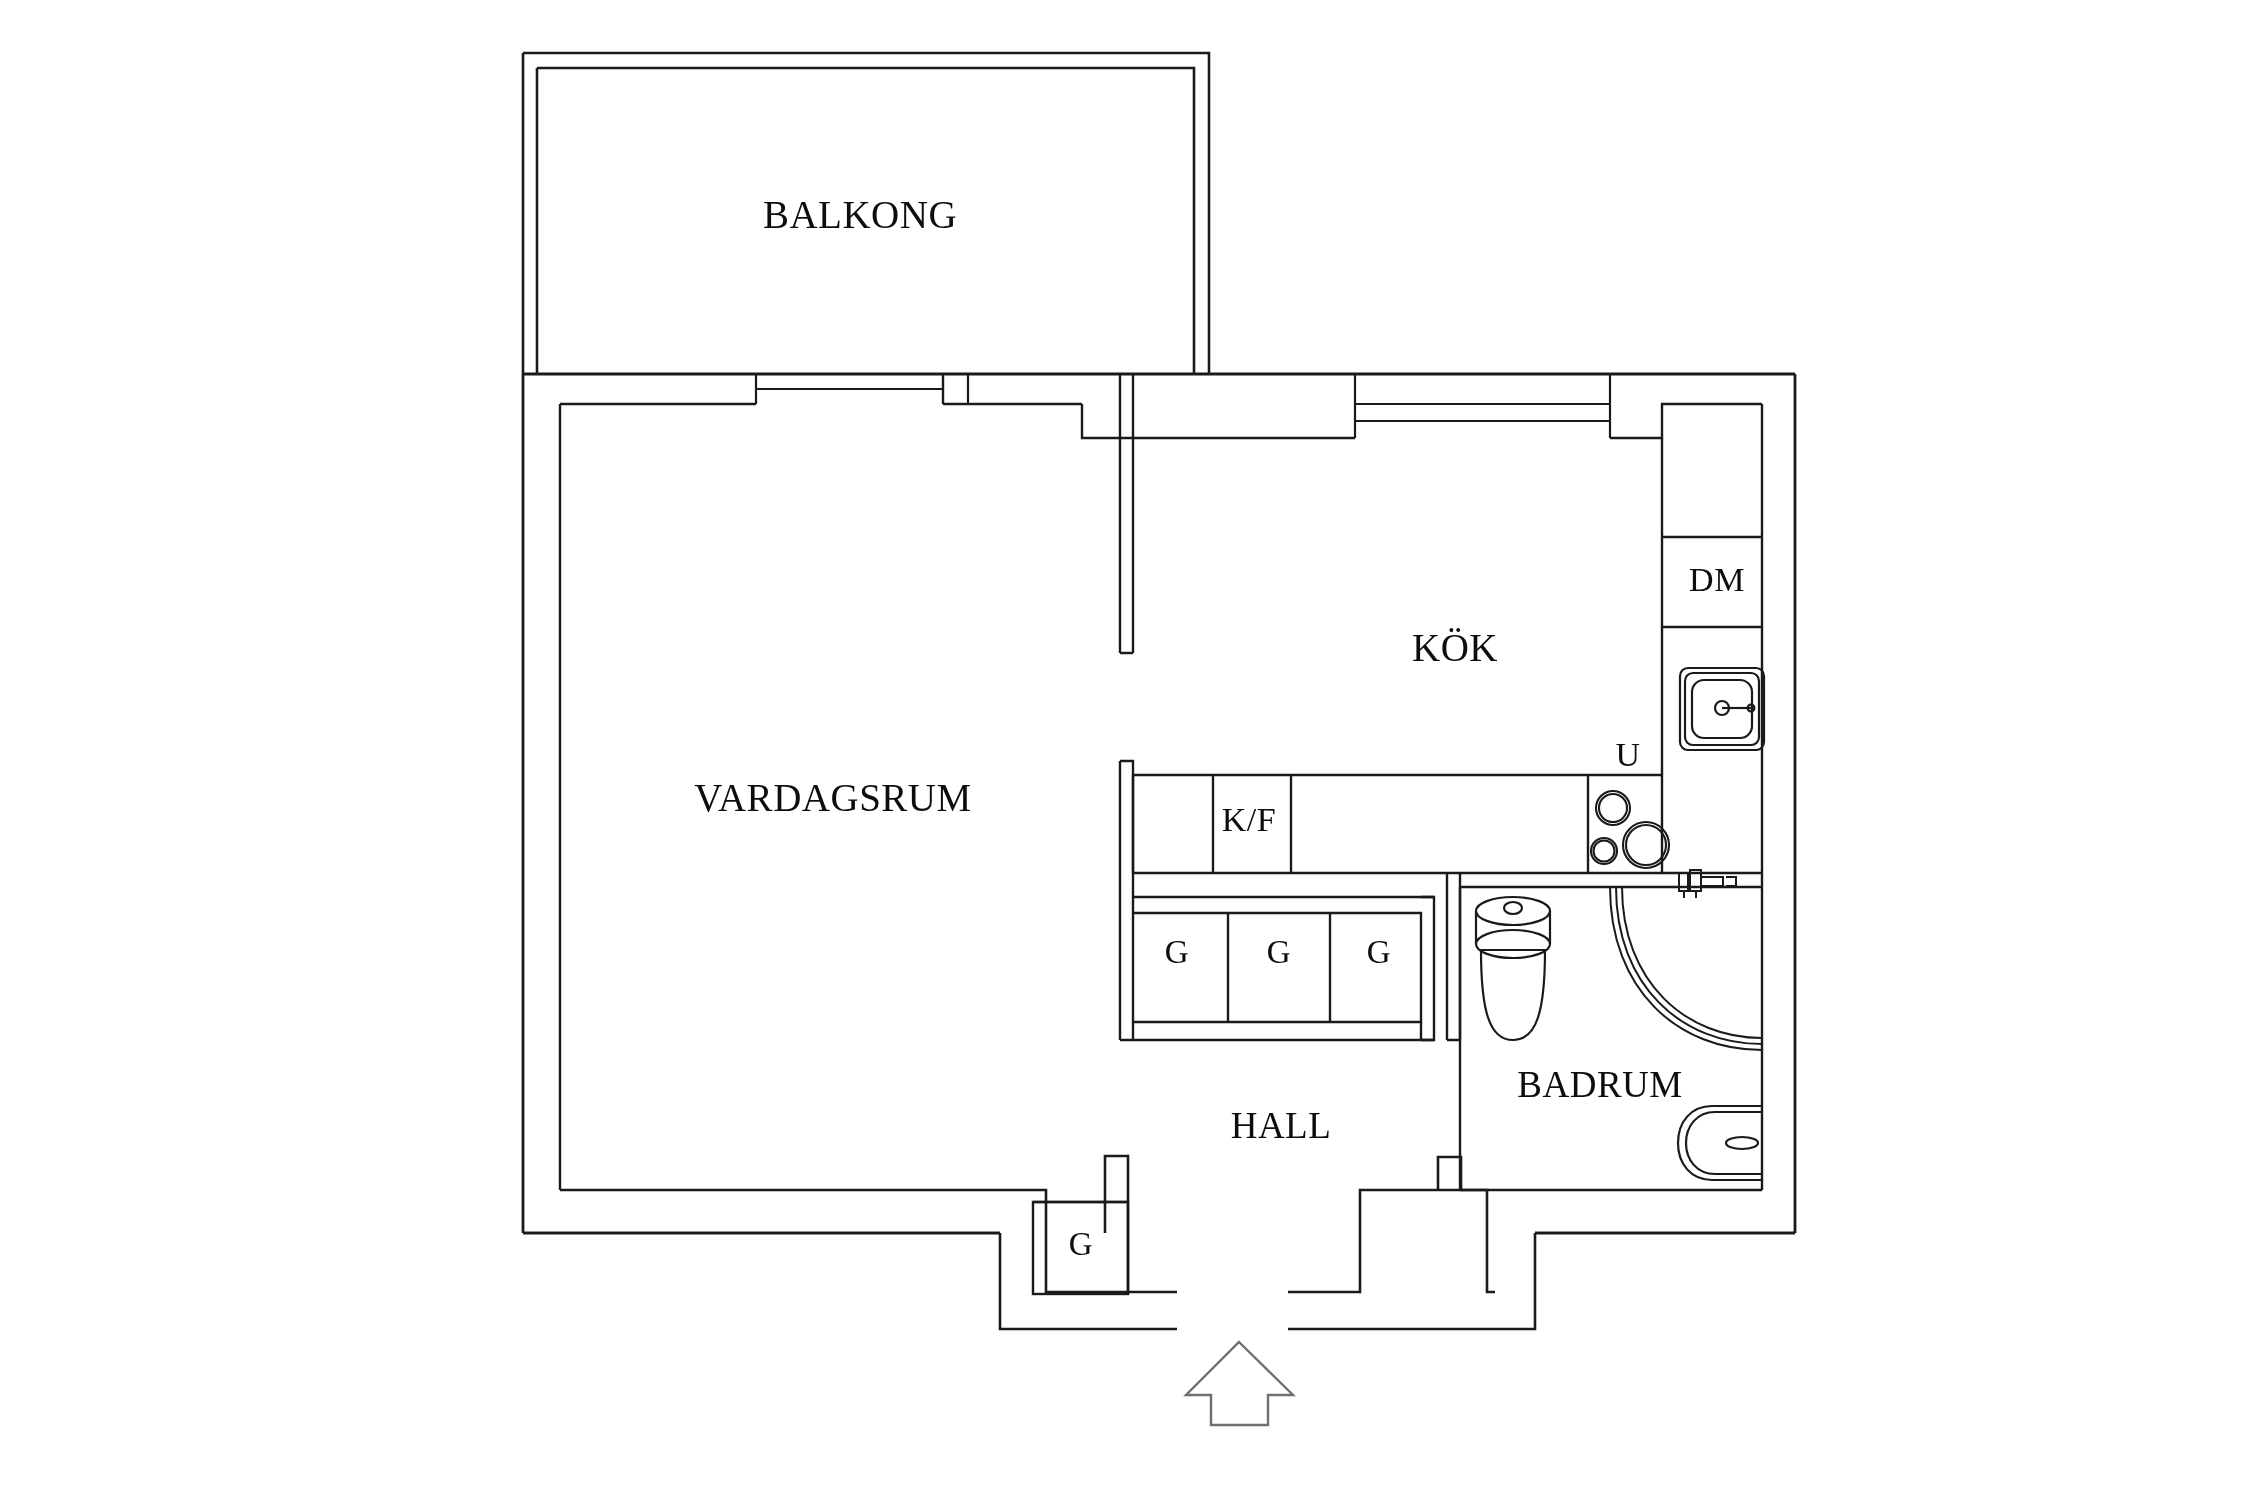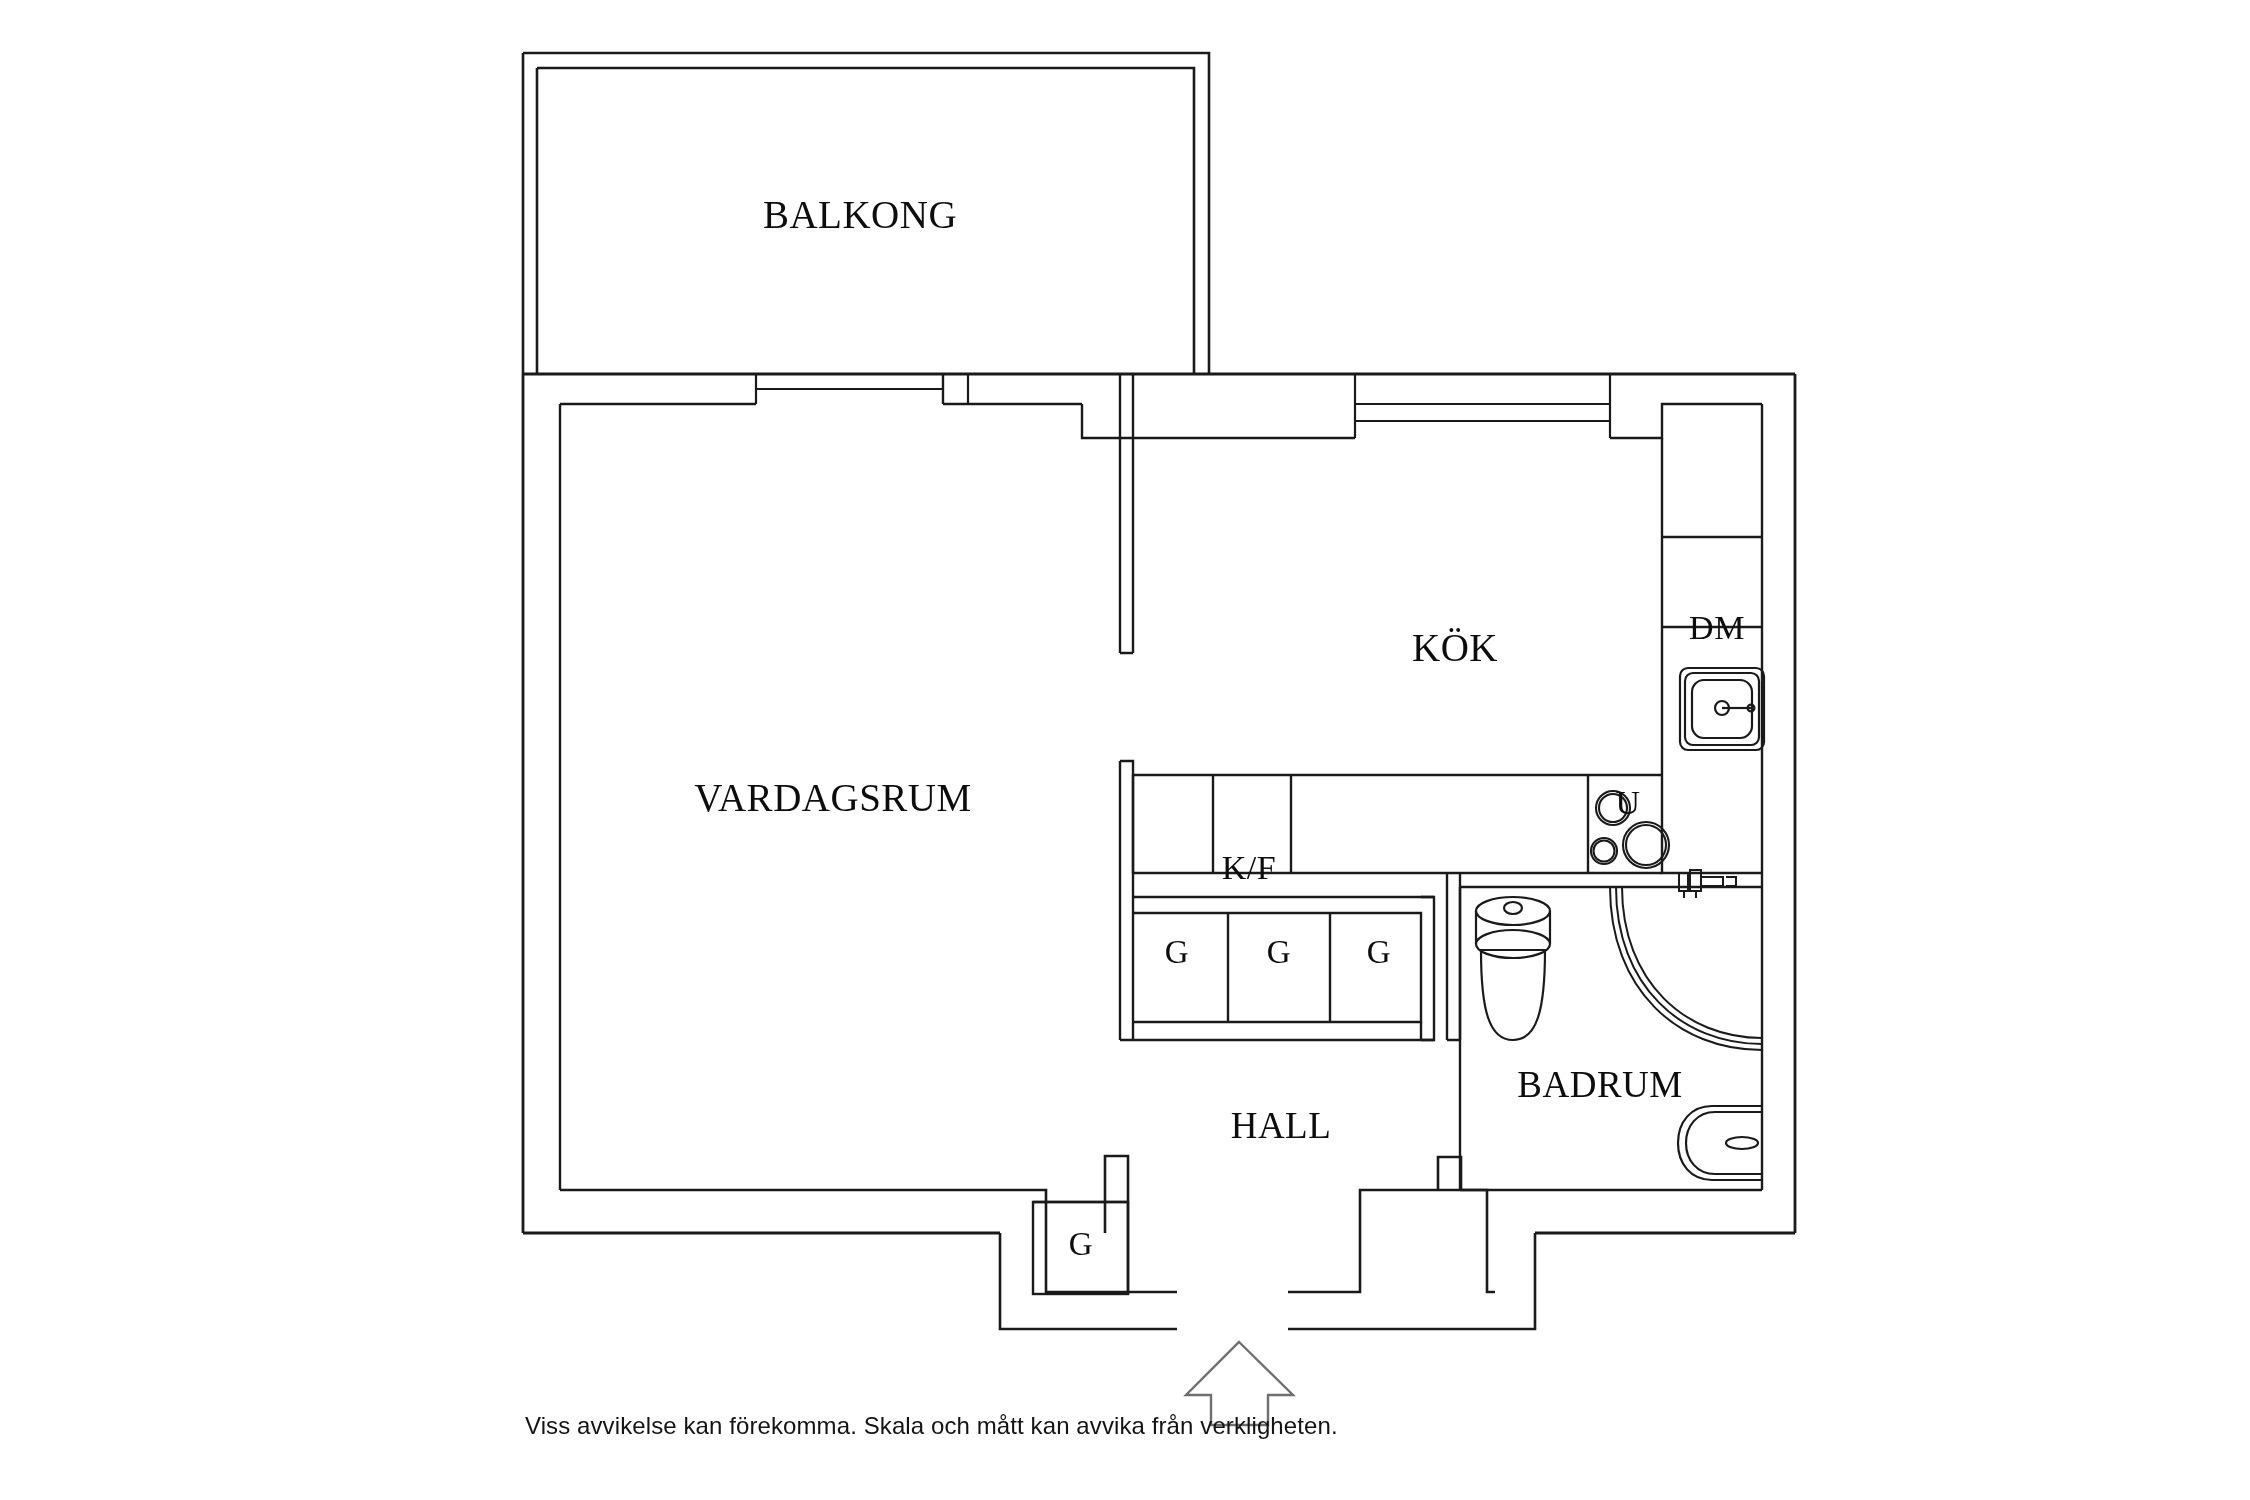--- a/index.html
+++ b/index.html
@@ -28,21 +28,21 @@
     color: #0d0d0d;
     font-family: "Liberation Serif", serif;
     font-weight: 400;
     white-space: nowrap;
     transform: translate(-50%, -50%);
     letter-spacing: 0.5px;
     line-height: 1;
   }
   .lbl-xl { font-size: 39px; }
   .lbl-lg { font-size: 37px; }
-  .lbl-md { font-size: 34px; margin-top: 48px; }
+  .lbl-md { font-size: 34px; }
   .lbl-sm { font-size: 33px; }
   #disclaimer {
     position: absolute;
     left: 525px;
     top: 1412px;
     font-family: "Liberation Sans", sans-serif;
     font-size: 24px;
     color: #141414;
     white-space: nowrap;
     letter-spacing: 0.1px;
@@ -241,15 +241,14 @@
   <div class="room-label lbl-md" style="left:1249px; top:820px;">K/F</div>
 
   <div class="room-label lbl-sm" style="left:1177px; top:952px;">G</div>
 
   <div class="room-label lbl-sm" style="left:1279px; top:952px;">G</div>
 
   <div class="room-label lbl-sm" style="left:1379px; top:952px;">G</div>
 
   <div class="room-label lbl-sm" style="left:1081px; top:1244px;">G</div>
 
-  <div id="disclaimer">Viss avvikelse kan förekomma. Skala och mått kan avvika från verkligheten.</div>
 
 </div>
 
 </body></html>

